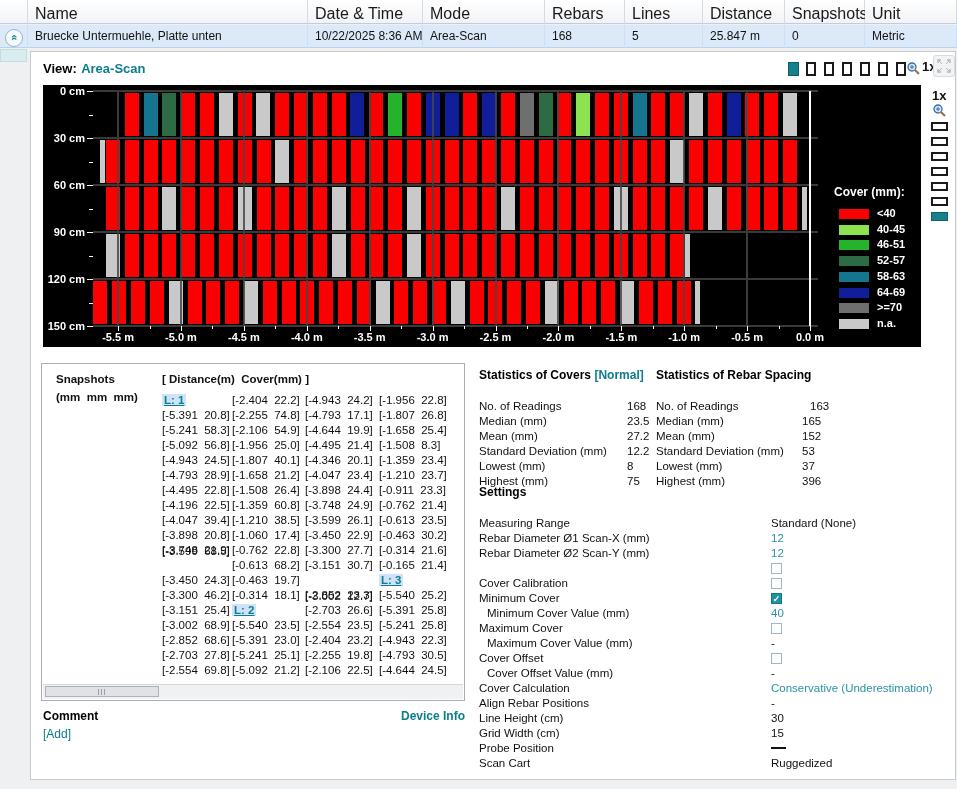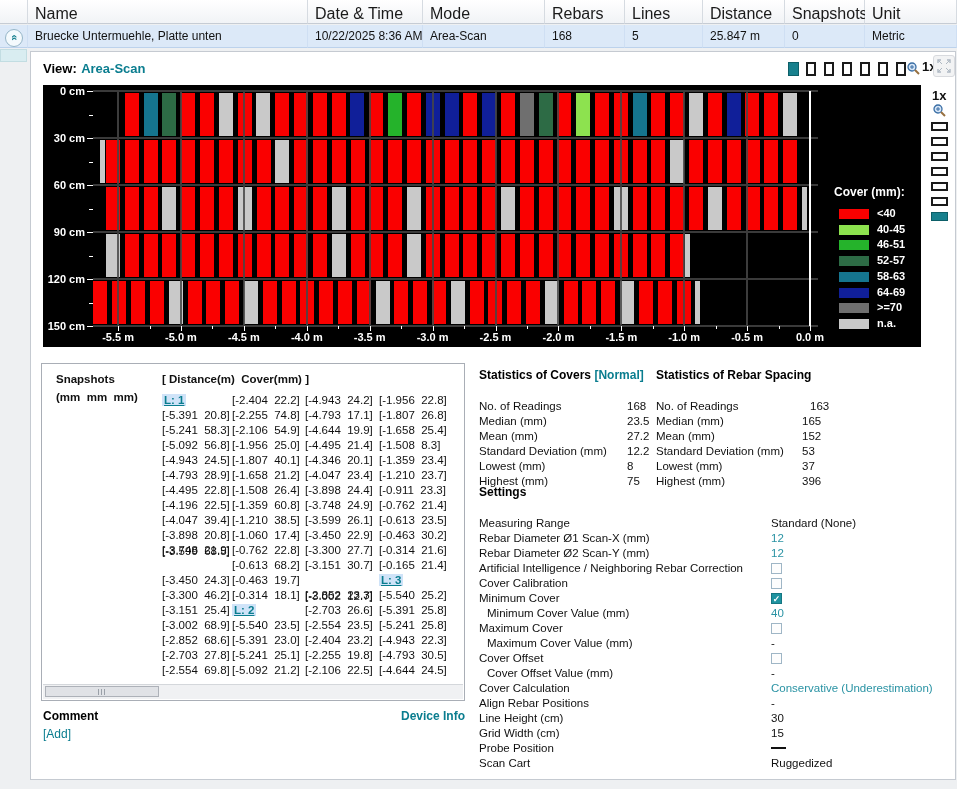--- a/index.html
+++ b/index.html
@@ -514,21 +514,21 @@
         <div class="srow" style="left: 0px; top: 91px; position: absolute; width: 210px;"><span>Highest (mm)</span><span class="val" style="left: 146px;">396</span></div>
       </div>
   </div>
 
   <div class="abs" style="left:448px;top:430px;width:470px;">
     <span class="stat-title">Settings</span>
     <div id="settings-rows" style="position: relative;">
         <div class="srow" style="position: absolute; left: 0px; top: 16px; width: 470px;"><span>Measuring Range</span><span class="val" style="left: 292px;">Standard (None)</span></div>
         <div class="srow" style="position: absolute; left: 0px; top: 31px; width: 470px;"><span>Rebar Diameter Ø1 Scan-X (mm)</span><span class="val set-val-accent" style="left: 292px;">12</span></div>
         <div class="srow" style="position: absolute; left: 0px; top: 46px; width: 470px;"><span>Rebar Diameter Ø2 Scan-Y (mm)</span><span class="val set-val-accent" style="left: 292px;">12</span></div>
-        <div class="srow" style="position: absolute; left: 0px; top: 61px; width: 470px;"><span>Artificial Intelligence / Neighboring Rebar Correction</span><span class="cbox un" style="left: 292px;"></span></div>
+        <div class="srow" style="position: absolute; left: 0px; top: 61px; width: 470px;"><span class="cbox un" style="left: 292px;"></span></div>
         <div class="srow" style="position: absolute; left: 0px; top: 76px; width: 470px;"><span>Cover Calibration</span><span class="cbox un" style="left: 292px;"></span></div>
         <div class="srow" style="position: absolute; left: 0px; top: 91px; width: 470px;"><span>Minimum Cover</span><span class="cbox ck" style="left: 292px;">✓</span></div>
         <div class="srow" style="position: absolute; left: 8px; top: 106px; width: 470px;"><span>Minimum Cover Value (mm)</span><span class="val set-val-accent" style="left: 284px;">40</span></div>
         <div class="srow" style="position: absolute; left: 0px; top: 121px; width: 470px;"><span>Maximum Cover</span><span class="cbox un" style="left: 292px;"></span></div>
         <div class="srow" style="position: absolute; left: 8px; top: 136px; width: 470px;"><span>Maximum Cover Value (mm)</span><span class="val" style="left: 284px;">-</span></div>
         <div class="srow" style="position: absolute; left: 0px; top: 151px; width: 470px;"><span>Cover Offset</span><span class="cbox un" style="left: 292px;"></span></div>
         <div class="srow" style="position: absolute; left: 8px; top: 166px; width: 470px;"><span>Cover Offset Value (mm)</span><span class="val" style="left: 284px;">-</span></div>
         <div class="srow" style="position: absolute; left: 0px; top: 181px; width: 470px;"><span>Cover Calculation</span><span class="val set-val-accent" style="left: 292px;">Conservative (Underestimation)</span></div>
         <div class="srow" style="position: absolute; left: 0px; top: 196px; width: 470px;"><span>Align Rebar Positions</span><span class="val" style="left: 292px;">-</span></div>
         <div class="srow" style="position: absolute; left: 0px; top: 211px; width: 470px;"><span>Line Height (cm)</span><span class="val" style="left: 292px;">30</span></div>

